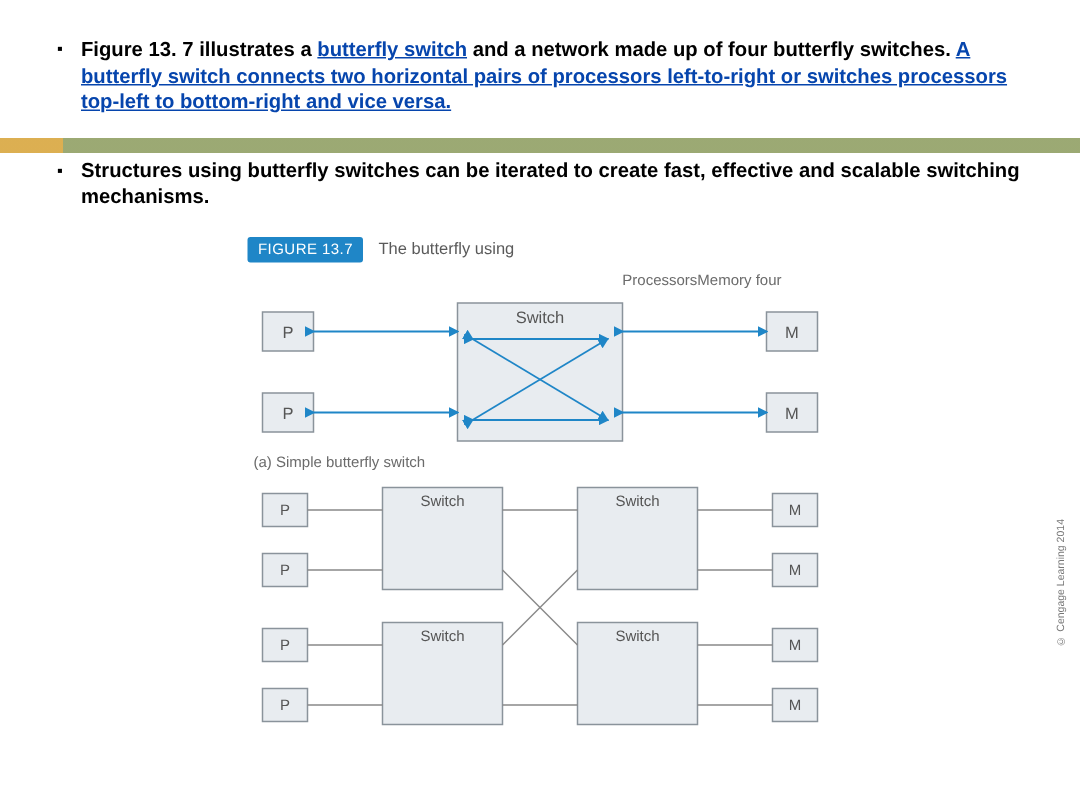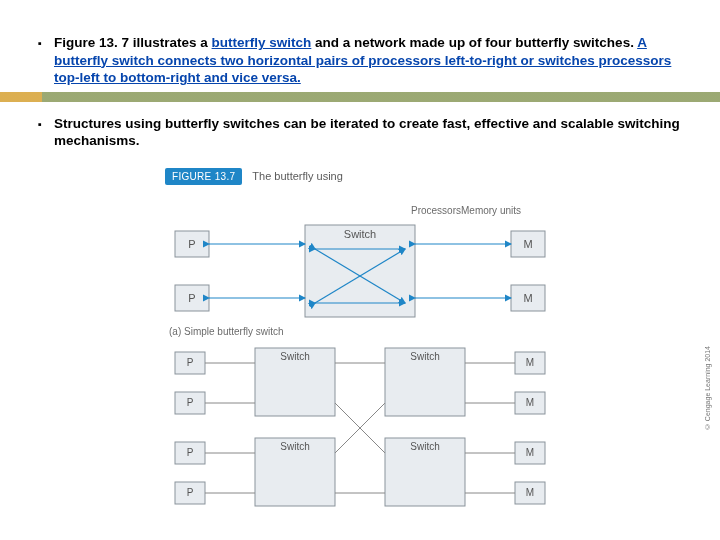--- a/index.html
+++ b/index.html
@@ -7,34 +7,34 @@
     width: 720px;
     height: 540px;
     background: #fff;
     font-family: Arial, Helvetica, sans-serif;
     font-size: 13.5px;
     line-height: 1.3;
     color: #000;
     position: relative;
     overflow: hidden;
   }
-  .bullets { padding: 34px 28px 0 40px; }
+  .bullets { padding: 24px 28px 0 40px; }
   .bullet { position: relative; padding-left: 14px; margin-bottom: 18px; font-weight: bold; }
   .bullet::before { content: "▪"; position: absolute; left: -2px; top: 2px; font-size: 11px; }
   .accent-band {
     position: absolute;
     left: 0; top: 92px;
     width: 100%; height: 10px;
     background: linear-gradient(to right, #d6a133 0 42px, #8a9a5b 42px 720px);
     opacity: .85;
   }
   .link-style { color: #0645ad; text-decoration: underline; }
   .figure-wrap { width: 100%; display: flex; justify-content: center; }
   .figure { width: 390px; font-size: 10px; color: #6b6b6b; }
-  .fig-header { display: flex; align-items: center; gap: 10px; margin-bottom: 19px; }
+  .fig-header { display: flex; align-items: center; gap: 10px; margin-bottom: 6px; }
   .fig-tag { background: #1f86c7; color: #fff; padding: 2px 7px; font-size: 10px; border-radius: 2px; letter-spacing: .3px; }
   .fig-title { color: #5a5a5a; font-size: 11px; }
   .top-labels { display: flex; justify-content: flex-end; margin: 0 6px 4px; font-size: 10px; }
   svg { display: block; }
   .caption { font-size: 10px; color: #6b6b6b; margin: 4px 0 8px 4px; }
   .copyright {
     position: absolute;
     right: 8px; bottom: 110px;
     font-size: 7px; color: #777;
     writing-mode: vertical-rl;
@@ -59,21 +59,21 @@
 </div>
 
 <div class="figure-wrap">
   <div class="figure">
     <div class="fig-header">
       <span class="fig-tag">FIGURE 13.7</span>
       <span class="fig-title">The butterfly using</span>
     </div>
     <div class="top-labels">
       <span>Processors</span>
-      <span style="margin-right:28px">Memory units</span>
+      <span style="margin-right:28px">Memory four</span>
     </div>
 
     <svg width="390" height="100" viewBox="0 0 390 100">
       <defs>
         <marker id="ah" markerWidth="6" markerHeight="6" refX="5" refY="3" orient="auto">
           <path d="M0,0 L6,3 L0,6 Z" fill="#1f86c7"></path>
         </marker>
       </defs>
 
       <g fill="#e8ecf0" stroke="#8a939b">

